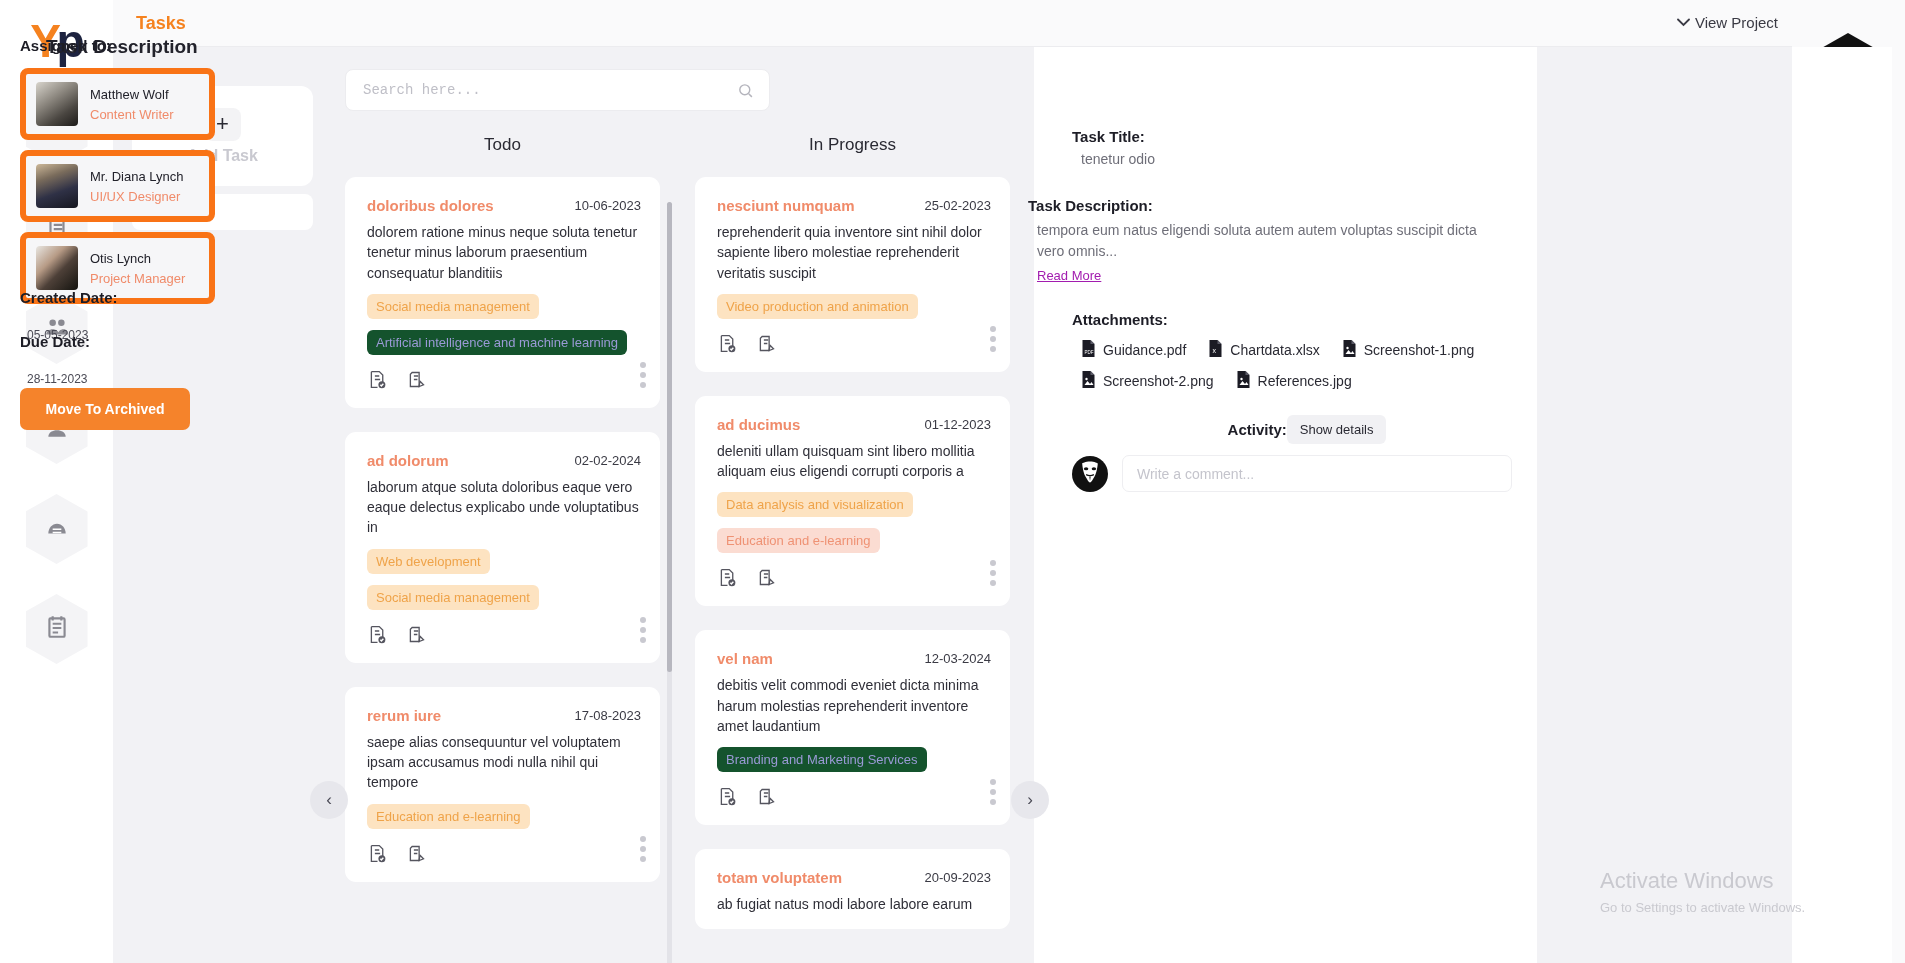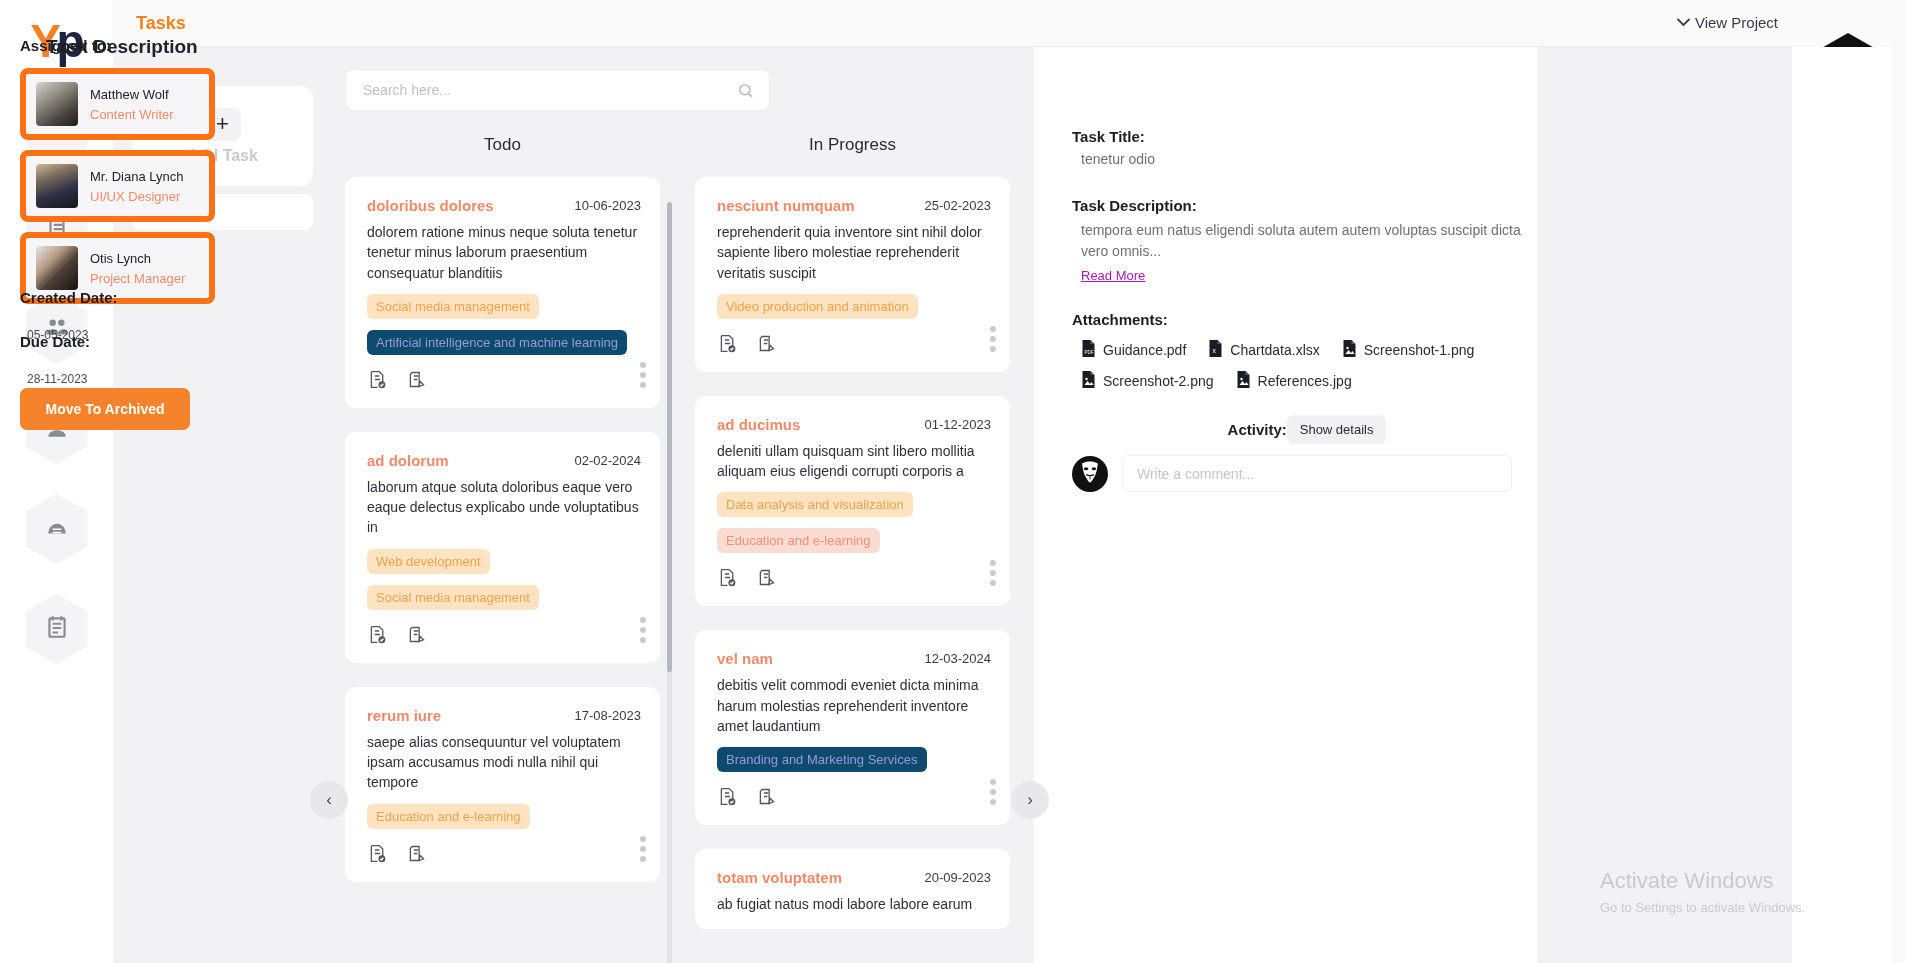--- a/index.html
+++ b/index.html
@@ -99,21 +99,21 @@
     position: absolute; left: 331px; top: 47px; width: 703px; height: 916px;
     background: #f2f2f5; overflow: hidden;
   }
   #searchbar {
     position: absolute; left: 14px; top: 22px; width: 425px; height: 42px;
     background: #fff; border: 1px solid #ececef; border-radius: 8px;
     display: flex; align-items: center;
   }
   #search-input {
     flex: 1; border: 0; outline: 0; background: transparent;
-    font-family: Liberation Sans, sans-serif; font-size: 14px;
+    font-family: Liberation Mono, monospace; font-size: 14px;
     color: #3a3a44; padding-left: 17px;
   }
   #search-input::placeholder { color: #bfbfc7; }
   #search-icon { margin-right: 15px; display: flex; }
   #search-icon svg { width: 17px; height: 17px; stroke: #b4b4bc; fill: none; stroke-width: 2; }
 
   .column { position: absolute; top: 88px; width: 315px; }
   #col-todo { left: 14px; }
   #col-inprogress { left: 364px; }
   .col-title {
@@ -126,21 +126,21 @@
   }
   .card-head { display: flex; align-items: flex-start; justify-content: space-between; }
   .card-title { color: #f08b6a; font-size: 15px; font-weight: 600; }
   .card-date { color: #3a3a44; font-size: 13px; white-space: nowrap; padding-top: 1px; }
   .card-desc { color: #2f2f38; font-size: 14px; line-height: 1.45; margin-top: 8px; }
   .tag {
     display: inline-block; border-radius: 6px; padding: 5px 9px;
     font-size: 13px; margin-top: 11px;
   }
   .tag-orange { background: #fde3c1; color: #efa349; }
-  .tag-purple { background: #0c4a6e; color: #9a9ad6; }
+  .tag-purple { background: #14532d; color: #9a9ad6; }
   .tag-red    { background: #fbdcd2; color: #ef9274; }
   .card-foot { display: flex; align-items: center; gap: 18px; margin-top: 14px; }
   .card-foot svg { width: 21px; height: 21px; stroke: #55555f; fill: none; stroke-width: 1.5; cursor: pointer; }
   .kebab {
     position: absolute; right: 14px; bottom: 20px;
     display: flex; flex-direction: column; gap: 4px; cursor: pointer;
   }
   .kebab i { width: 6px; height: 6px; border-radius: 50%; background: #c9c9d0; display: block; }
 
   
@@ -164,21 +164,21 @@
 
   
   #detail {
     position: absolute; left: 1034px; top: 47px; width: 858px; height: 916px;
     background: #ffffff;
   }
   #detail-title { position: absolute; left: 46px; top: 36px; font-size: 19px; color: #22222b; font-weight: 600; }
   .d-label { font-size: 15px; color: #1d1d26; font-weight: 700; }
   .d-value { font-size: 14px; color: #6e6e78; margin-top: 6px; padding-left: 9px; }
   #d-tasktitle-block { position: absolute; left: 1072px; top: 128px; }
-  #d-taskdesc-block  { position: absolute; left: 1072px; top: 197px; width: 470px; }
+  #d-taskdesc-block  { position: absolute; left: 1028px; top: 197px; width: 470px; }
   #d-taskdesc-value  { line-height: 1.5; }
   #read-more {
     display: inline-block; margin-top: 6px; margin-left: 9px;
     font-size: 13px; color: #a21caf; text-decoration: underline; cursor: pointer;
   }
   #d-attach-block { position: absolute; left: 1072px; top: 311px; width: 520px; }
   #attach-list { display: flex; flex-wrap: wrap; gap: 11px 22px; margin-top: 12px; padding-left: 9px; }
   .attach-item { display: flex; align-items: center; gap: 7px; font-size: 14px; color: #2a2a33; cursor: pointer; }
   .attach-item svg { width: 15px; height: 17px; }
 

